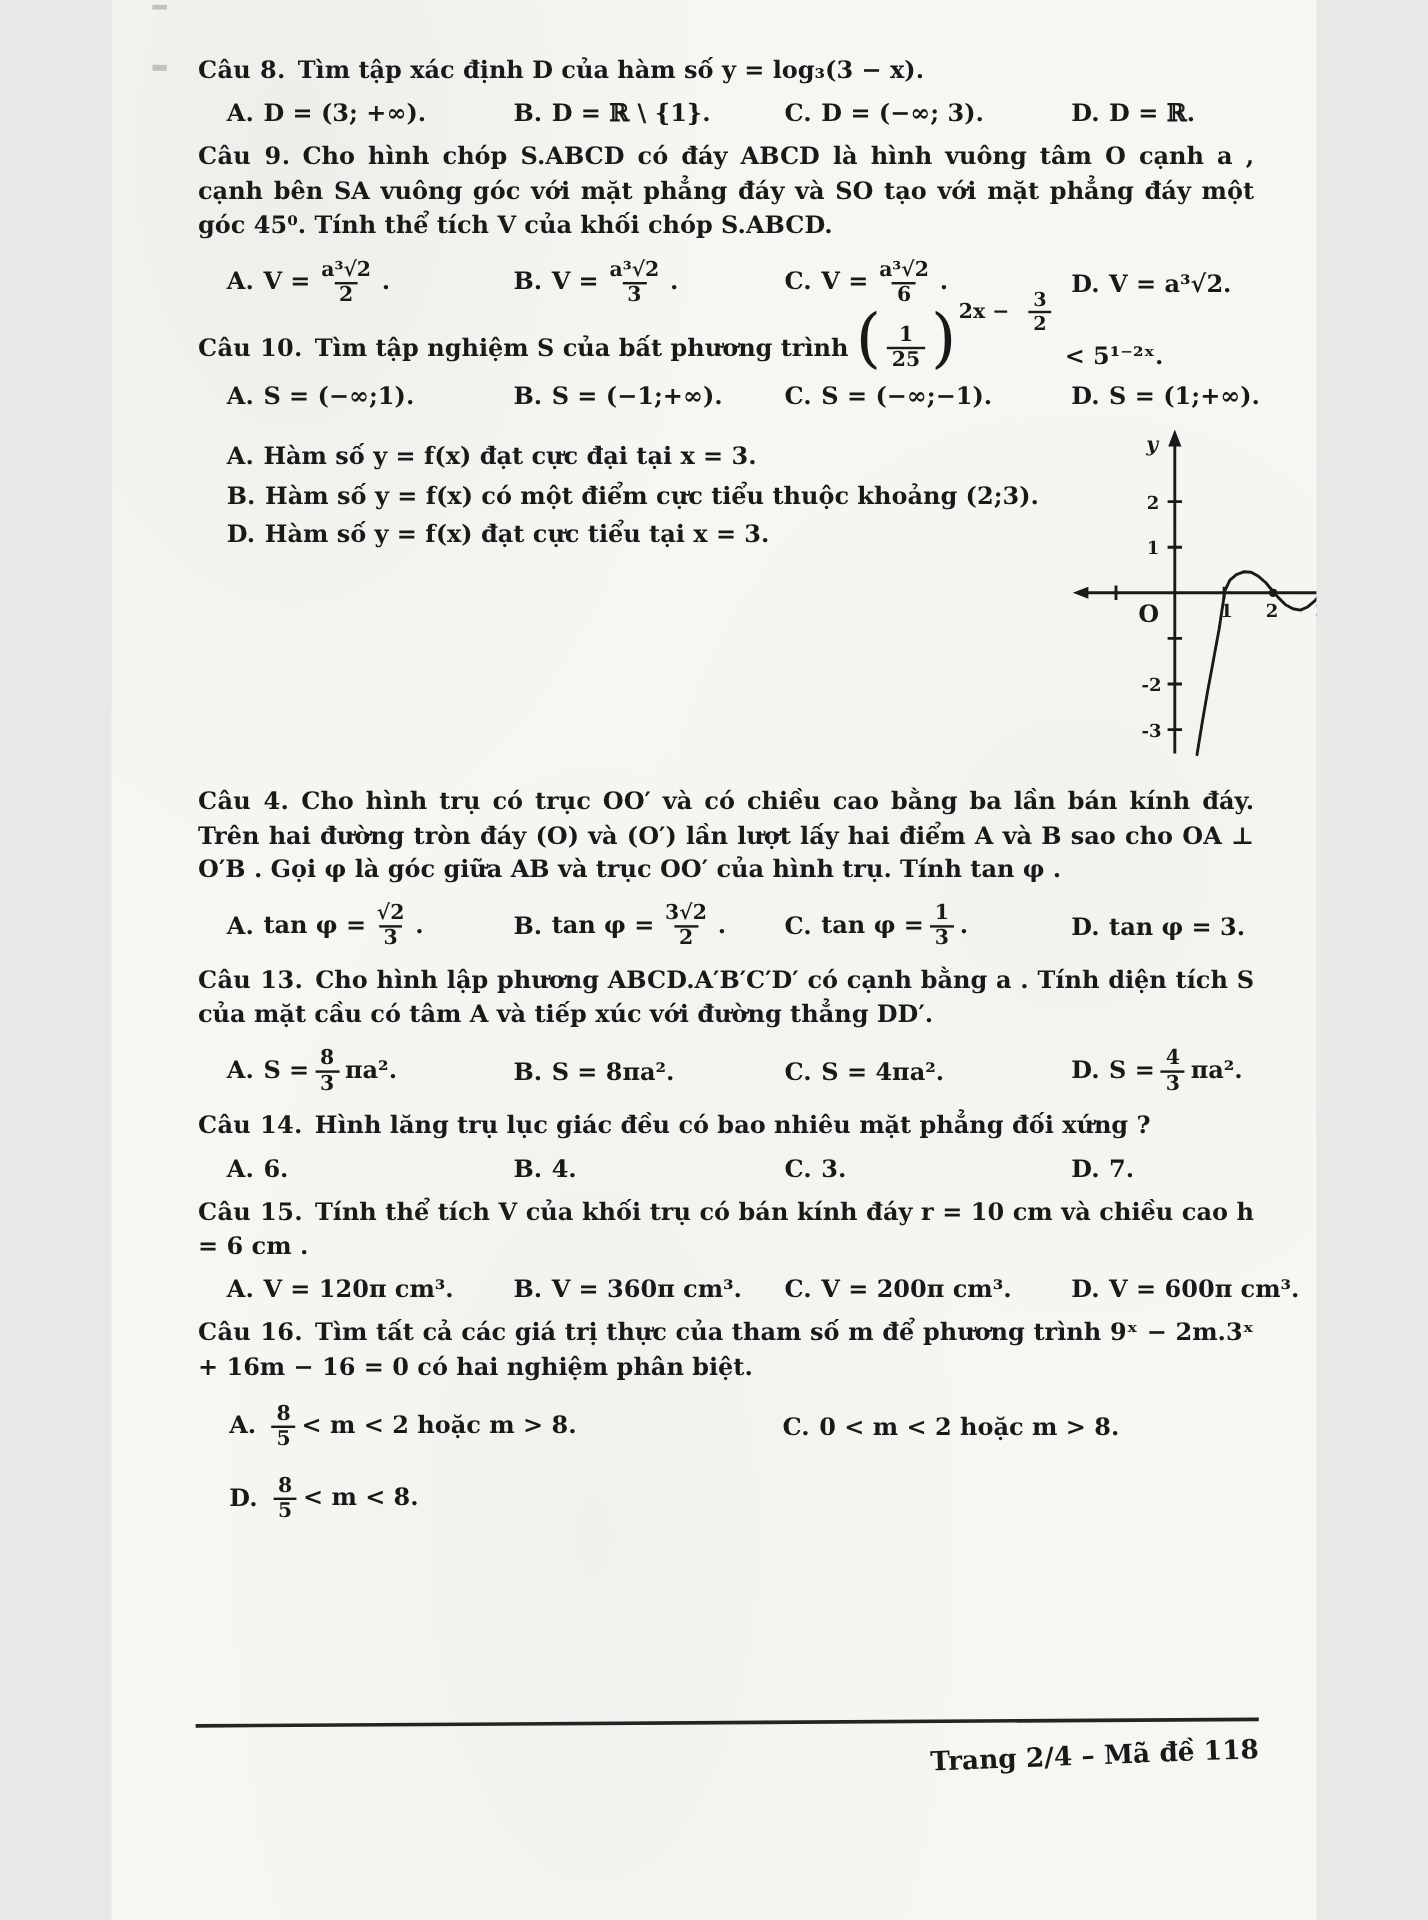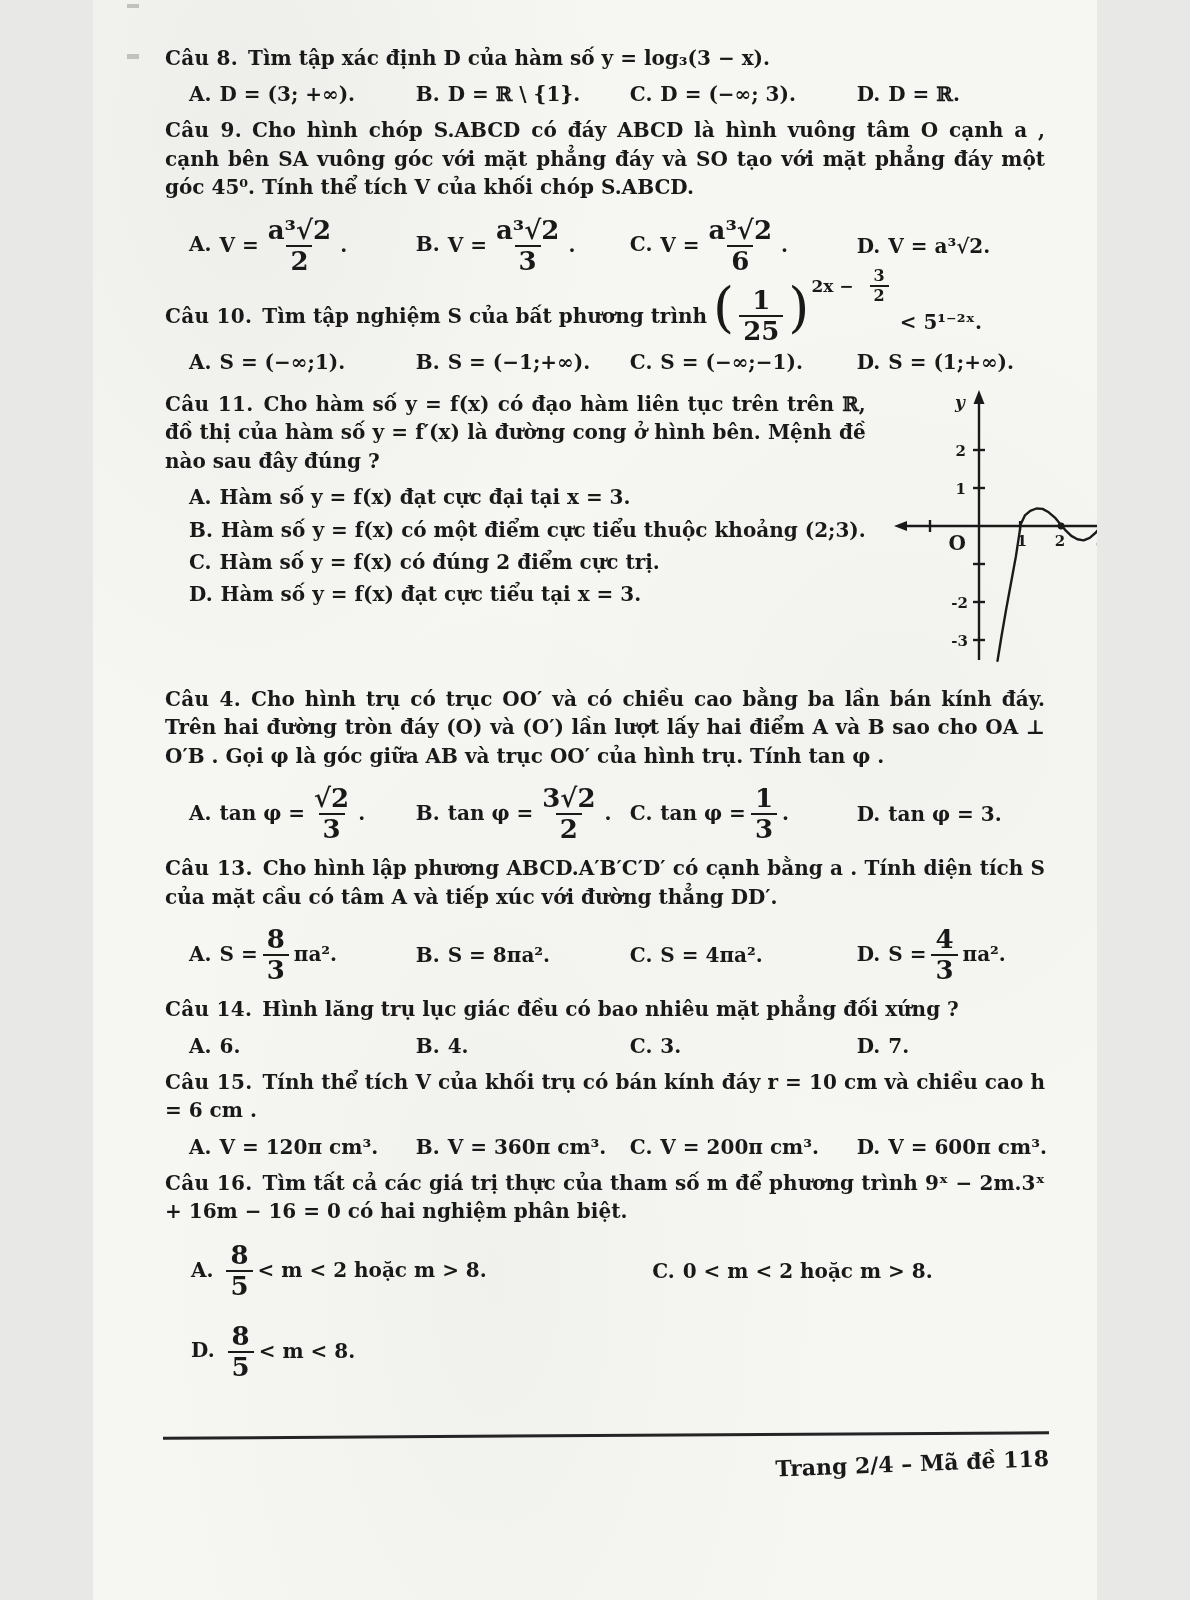--- a/index.html
+++ b/index.html
@@ -22,27 +22,28 @@
   .content { padding:44px 52px 0 72px; }
   .q { margin-bottom:10px; }
   .stmt { line-height:1.42; text-align:justify; }
   .qnum { font-weight:800; margin-right:10px; letter-spacing:0.3px; }
   .ol { font-weight:800; margin-right:8px; }
   .opts4 {
     display:grid;
     grid-template-columns:26.5% 25% 26.5% 22%;
     align-items:center;
     margin:10px 0 6px 24px;
+    gap:12px;
   }
   .opts4.fracrow { margin-top:14px; margin-bottom:10px; }
   .opt { white-space:nowrap; }
   .frac {
     display:inline-flex; flex-direction:column; align-items:center;
     vertical-align:middle; line-height:1.12; margin:0 5px;
-    font-size:26px;
+    font-size:17px;
   }
   .frac .den { border-top:2px solid #1a1a1a; padding:0 4px; }
   .frac .num { padding:0 4px; }
   
   .bigexpr { white-space:nowrap; display:inline-flex; align-items:center; margin-left:6px; }
   .bigparen { font-size:54px; font-weight:400; line-height:0.9; transform:translateY(-8px); }
   .expblock {
     display:inline-flex; align-items:center; gap:15px;
     font-size:17px; transform:translateY(-30px); margin-left:2px;
   }
@@ -135,25 +136,23 @@
         <span class="opt"><b class="ol">A.</b><span>S = (−∞;1).</span></span>
         <span class="opt"><b class="ol">B.</b><span>S = (−1;+∞).</span></span>
         <span class="opt"><b class="ol">C.</b><span>S = (−∞;−1).</span></span>
         <span class="opt"><b class="ol">D.</b><span>S = (1;+∞).</span></span>
       </div>
     </section>
 
     <section class="q" style="margin-top:16px;">
       <div class="q11wrap">
         <div class="q11left">
-          <p class="stmt"><b class="qnum">Câu 11.</b><span>Cho hàm số y = f(x) có đạo hàm liên tục trên trên ℝ, đồ thị của hàm số y = f′(x) là đường cong ở hình bên. Mệnh đề nào sau đây đúng ?</span></p>
           <div class="q11opts">
             <div><b class="ol">A.</b><span>Hàm số y = f(x) đạt cực đại tại x = 3.</span></div>
             <div><b class="ol">B.</b><span>Hàm số y = f(x) có một điểm cực tiểu thuộc khoảng (2;3).</span></div>
-            <div><b class="ol">C.</b><span>Hàm số y = f(x) có đúng 2 điểm cực trị.</span></div>
             <div><b class="ol">D.</b><span>Hàm số y = f(x) đạt cực tiểu tại x = 3.</span></div>
           </div>
         </div>
         <div class="graphbox">
           <svg width="300" height="282" viewBox="0 0 300 282">
 
             <line x1="16" y1="142" x2="286" y2="142" stroke="#1a1a1a" stroke-width="2.4"></line>
             <polygon points="296,142 282,136.5 282,147.5" fill="#1a1a1a"></polygon>
             <polygon points="8,142 21,137 21,147" fill="#1a1a1a"></polygon>
             <line x1="93" y1="276" x2="93" y2="16" stroke="#1a1a1a" stroke-width="2.4"></line>

